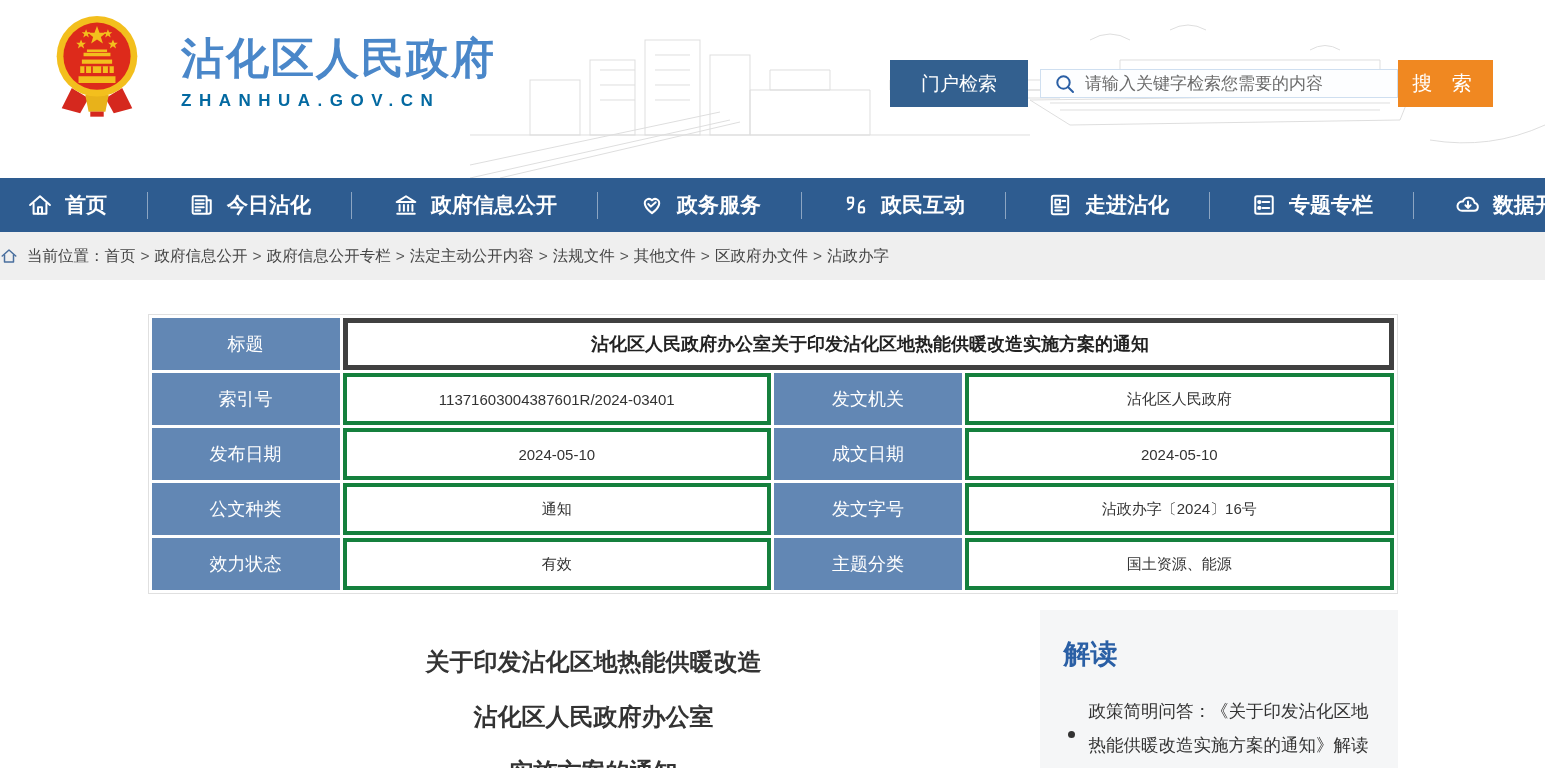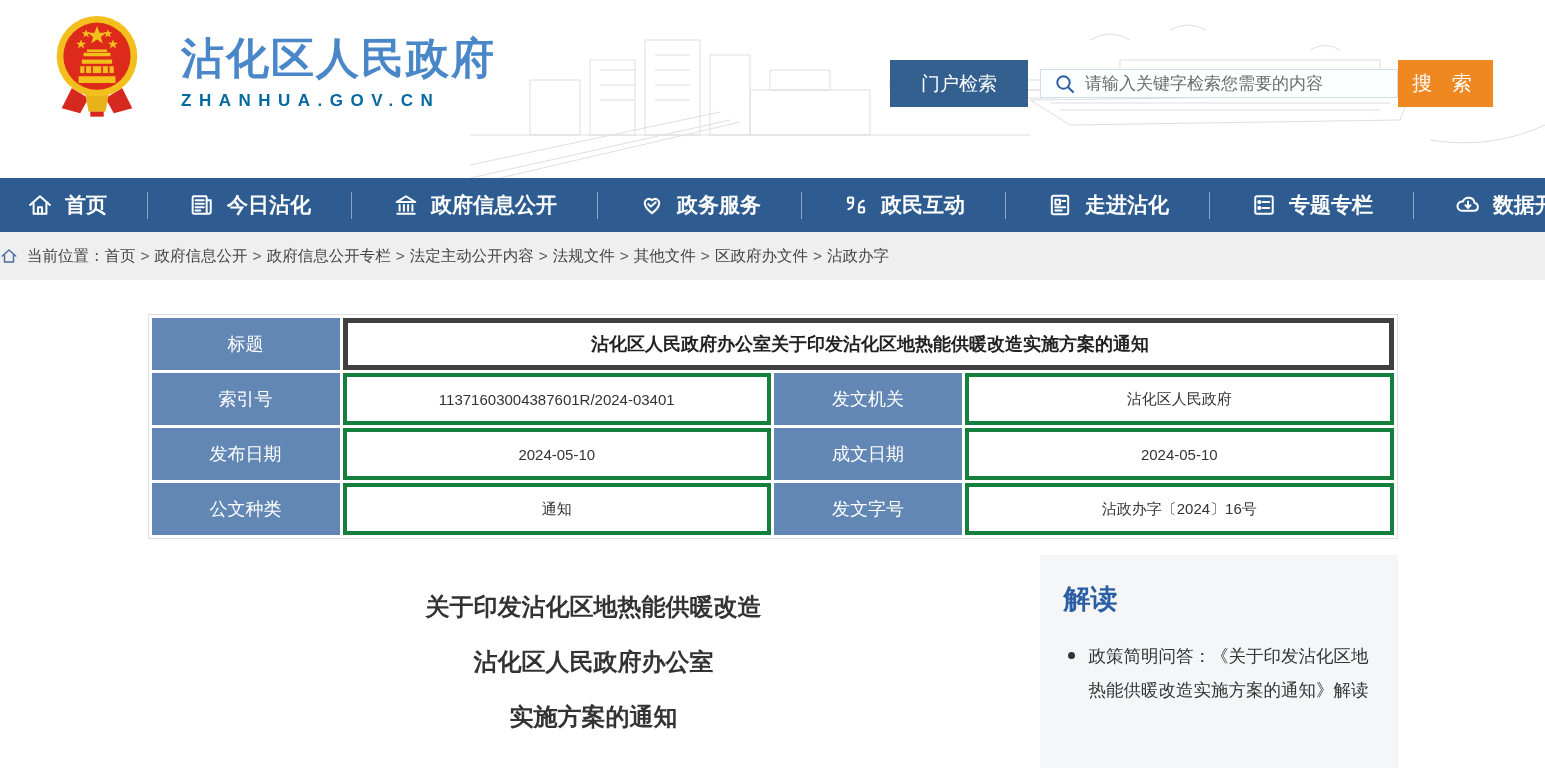--- a/index.html
+++ b/index.html
@@ -49,21 +49,21 @@
   td.mtitle { background:#fff; border:5px solid #404040; font-size:18px; font-weight:bold; color:#222;
               text-align:center; padding-left:4px; }
   col.c-label { width:188px; }
 
   .bottom { display:flex; margin-top:16px; align-items:flex-start; }
   .doc-title { flex:1; padding-top:24px; text-align:center; font-size:24px; font-weight:bold;
                color:#333; line-height:55px; }
   .interpretation { width:358px; background:#f5f6f7; padding:26px 24px 20px; min-height:270px; }
   .interpretation h2 { font-size:27px; color:#2a5fa5; font-weight:bold; }
   .interp-list { list-style:none; margin-top:22px; }
-  .interp-list li { display:flex; align-items:flex-start; }
+  .interp-list li { display:flex; align-items:center; }
   .interp-dot { width:7px; height:7px; border-radius:50%; background:#333; flex:none;
                 margin:13px 14px 0 4px; }
   .interp-link { font-size:17.5px; color:#333; line-height:1.95; cursor:pointer; }
 </style>
 </head>
 <body>
 
 <div class="header">
   <svg class="sketch" viewBox="0 0 1075 178" fill="none" stroke="#c3c3c3" stroke-width="1">
     <rect x="120" y="60" width="45" height="75"></rect>
@@ -251,20 +251,26 @@
         <td class="mvalue">2024-05-10</td>
         <td class="mlabel">成文日期</td>
         <td class="mvalue">2024-05-10</td>
       </tr>
       <tr>
         <td class="mlabel">公文种类</td>
         <td class="mvalue">通知</td>
         <td class="mlabel">发文字号</td>
         <td class="mvalue">沾政办字〔2024〕16号</td>
       </tr>
+      <tr>
+        <td class="mlabel">效力状态</td>
+        <td class="mvalue">有效</td>
+        <td class="mlabel">主题分类</td>
+        <td class="mvalue">国土资源、能源</td>
+      </tr>
     </tbody>
       </table>
   </div>
 
   <div class="bottom">
     <div class="doc-title">
       <div>关于印发沾化区地热能供暖改造</div>
       <div>沾化区人民政府办公室</div>
       <div>实施方案的通知</div>
     </div>

